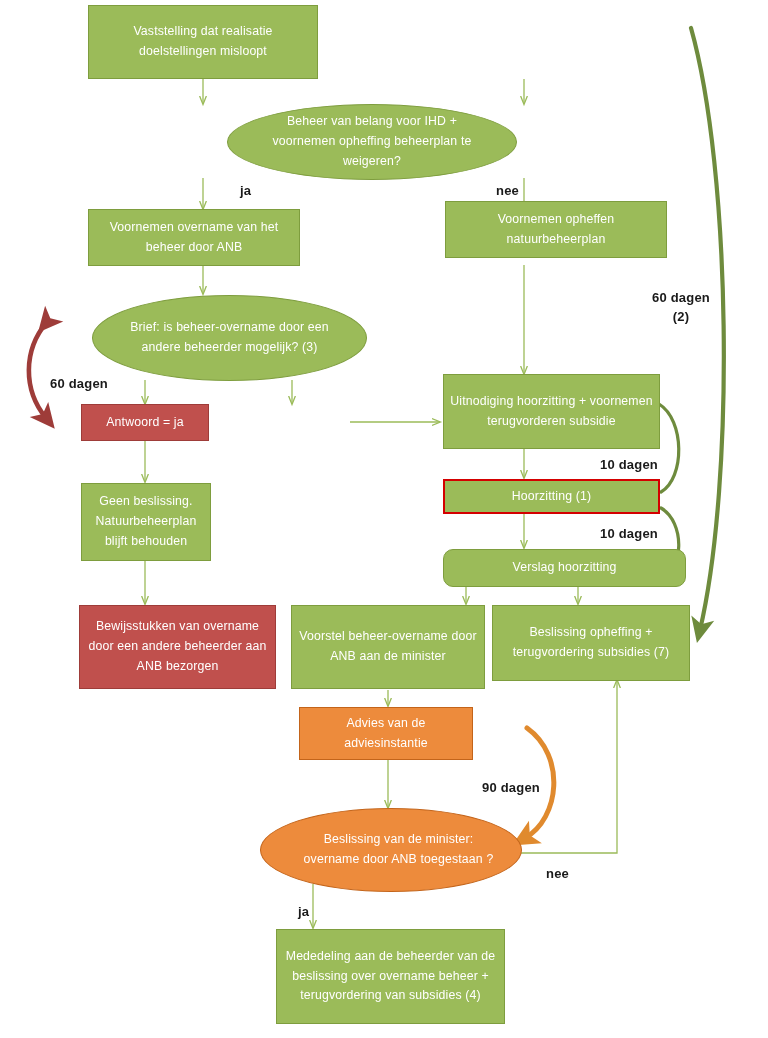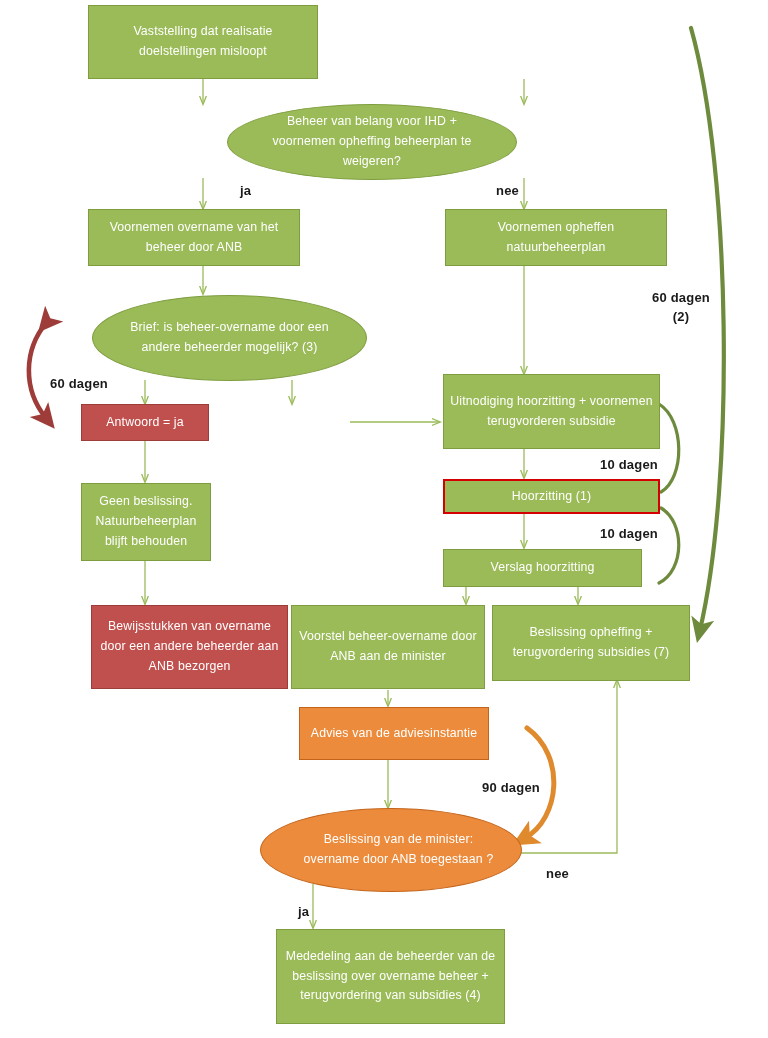--- a/index.html
+++ b/index.html
@@ -158,21 +158,21 @@
 
 
   <div class="node ellipse green" style="left:227px; top:104px; width:290px; height:76px;">
     <span style="max-width:230px;">Beheer van belang voor IHD + voornemen opheffing beheerplan te weigeren?</span>
   </div>
 
   <div class="node rect green" style="left:88px; top:209px; width:212px; height:57px;">
     <span>Voornemen overname van het beheer door ANB</span>
   </div>
 
-  <div class="node rect green" style="left:445px; top:209px; width:222px; height:57px;">
+  <div class="node rect green" style="left:445px; top:201px; width:222px; height:57px;">
     <span>Voornemen opheffen natuurbeheerplan</span>
   </div>
 
   <div class="node ellipse green" style="left:92px; top:295px; width:275px; height:86px;">
     <span style="max-width:218px;">Brief: is beheer-overname door een andere beheerder mogelijk? (3)</span>
   </div>
 
   <div class="node rect red" style="left:81px; top:404px; width:128px; height:37px;">
     <span>Antwoord = ja</span>
   </div>
@@ -183,37 +183,37 @@
   </div>
 
   <div class="node rect green" style="left:81px; top:483px; width:130px; height:78px;">
     <span>Geen beslissing. Natuurbeheerplan blijft behouden</span>
   </div>
 
   <div class="node rect green hilite-red-border" style="left:443px; top:479px; width:217px; height:35px;">
     <span>Hoorzitting (1)</span>
   </div>
 
-  <div class="node rect green" style="left:443px; top:549px; width:199px; height:38px;">
+  <div class="node rect green" style="left:443px; top:549px; width:243px; height:38px;border-radius:10px;">
     <span>Verslag hoorzitting</span>
   </div>
 
-  <div class="node rect red" style="left:79px; top:605px; width:197px; height:84px;margin-left:12px;">
+  <div class="node rect red" style="left:79px; top:605px; width:197px; height:84px;">
     <span>Bewijsstukken van overname door een andere beheerder aan ANB bezorgen</span>
   </div>
 
   <div class="node rect green" style="left:291px; top:605px; width:194px; height:84px;">
     <span>Voorstel beheer-overname door ANB aan de minister</span>
   </div>
 
   <div class="node rect green" style="left:492px; top:605px; width:198px; height:76px;">
     <span>Beslissing opheffing + terugvordering subsidies (7)</span>
   </div>
 
-  <div class="node rect orange" style="left:299px; top:707px; width:190px; height:53px;justify-content:center;">
+  <div class="node rect orange" style="left:299px; top:707px; width:174px; height:53px;justify-content:center;">
     <span>Advies van de adviesinstantie</span>
   </div>
 
   <div class="node ellipse orange" style="left:260px; top:808px; width:262px; height:84px;">
     <span style="max-width:200px;margin-left:15px;">Beslissing van de minister: overname door ANB toegestaan ?</span>
   </div>
 
   <div class="node rect green" style="left:276px; top:929px; width:229px; height:95px;">
     <span>Mededeling aan de beheerder van de beslissing over overname beheer + terugvordering van subsidies (4)</span>
   </div>

